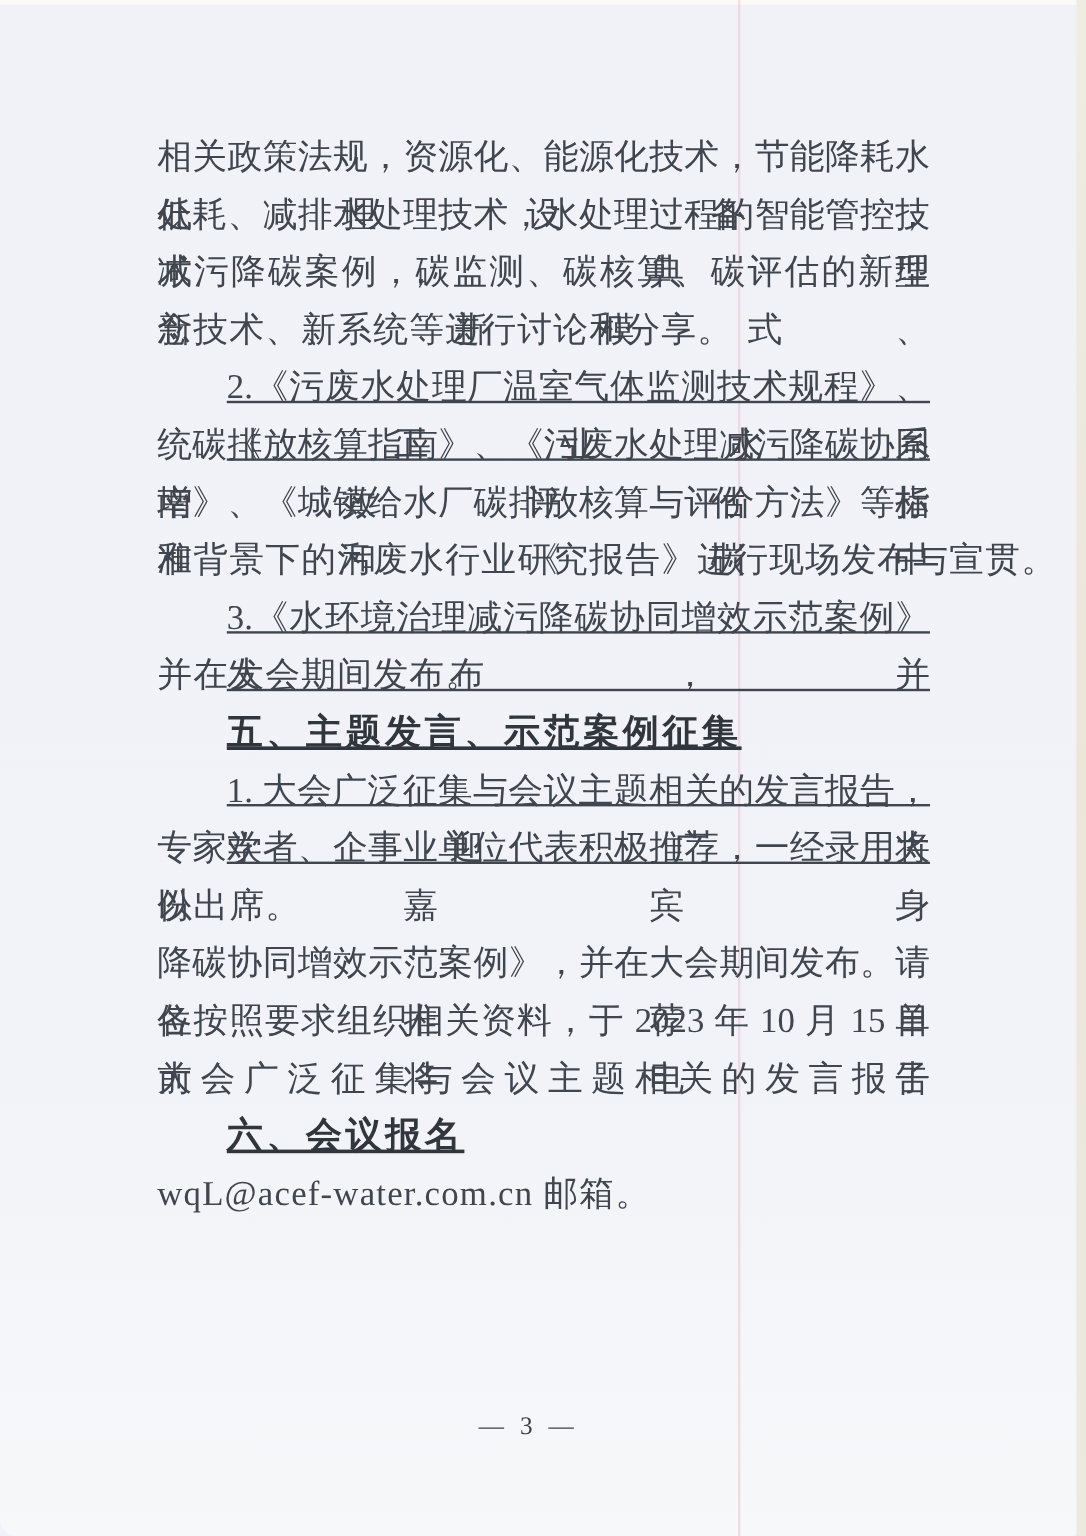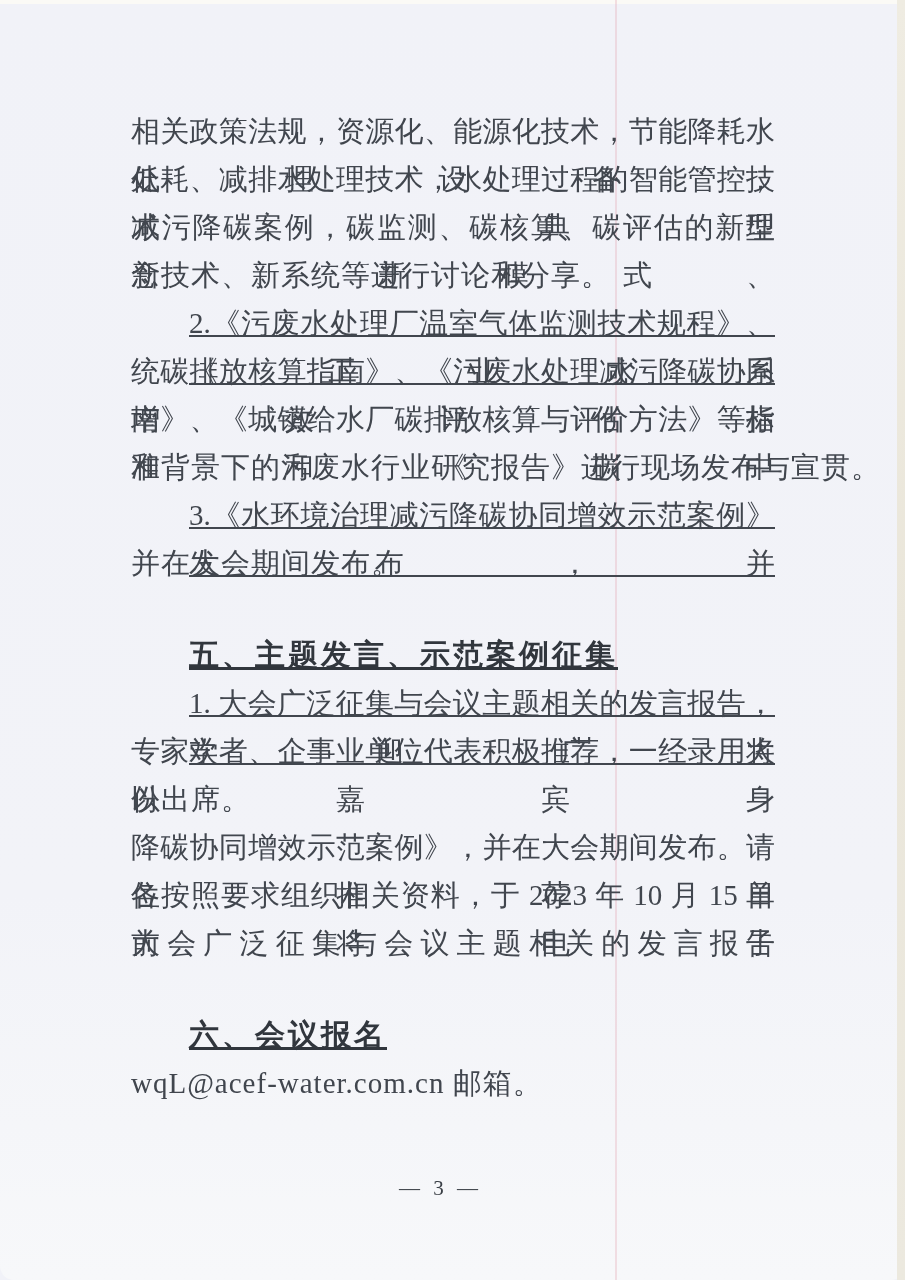--- a/index.html
+++ b/index.html
@@ -62,21 +62,20 @@
   .line.indent {
     padding-left: 58px;
     text-decoration: underline;
   }
   .line.heading {
     font-weight: 700;
     color: #31363d;
     font-size: 30px;
     letter-spacing: 3px;
     font-family: "Liberation Sans", "DejaVu Sans", sans-serif;
-    margin-top: 44px;
   }
   .page-number {
     position: absolute;
     left: -12px;
     top: 1176px;
     width: 905px;
     text-align: center;
     font-size: 21px;
     color: #3a3f46;
     letter-spacing: 4px;

